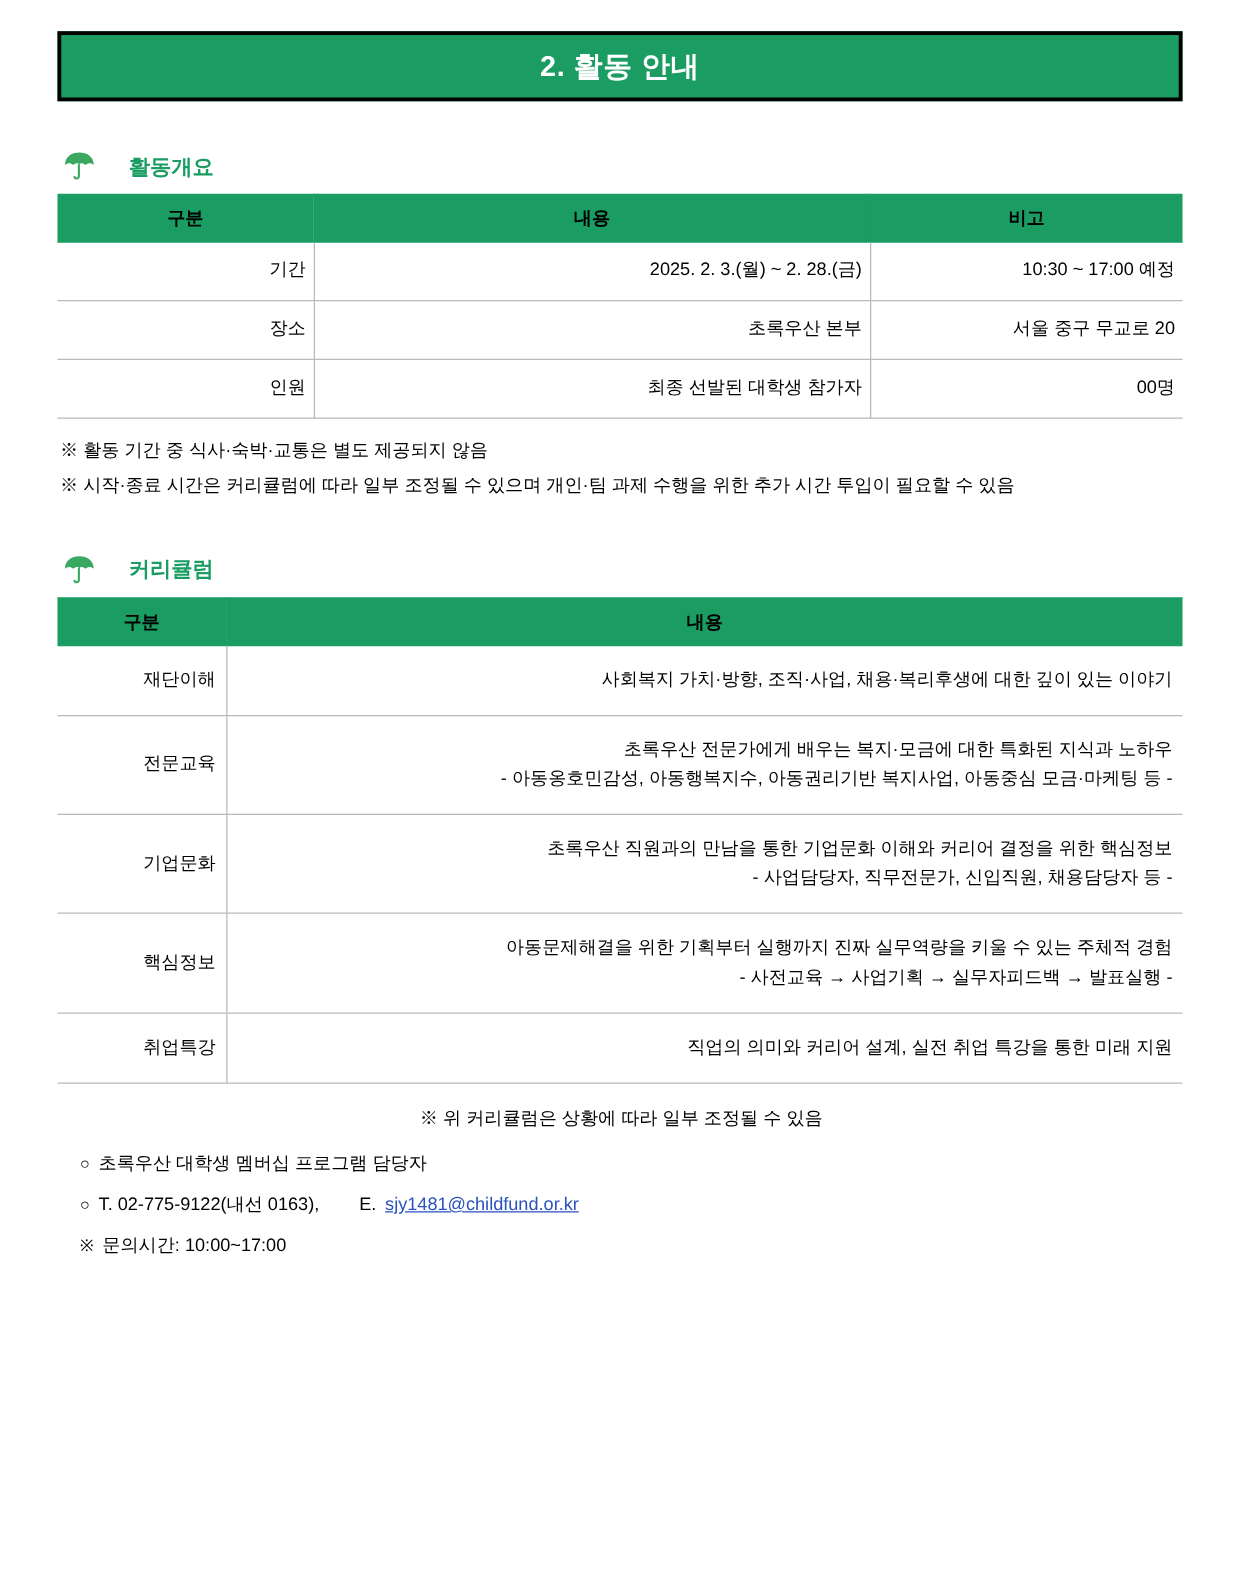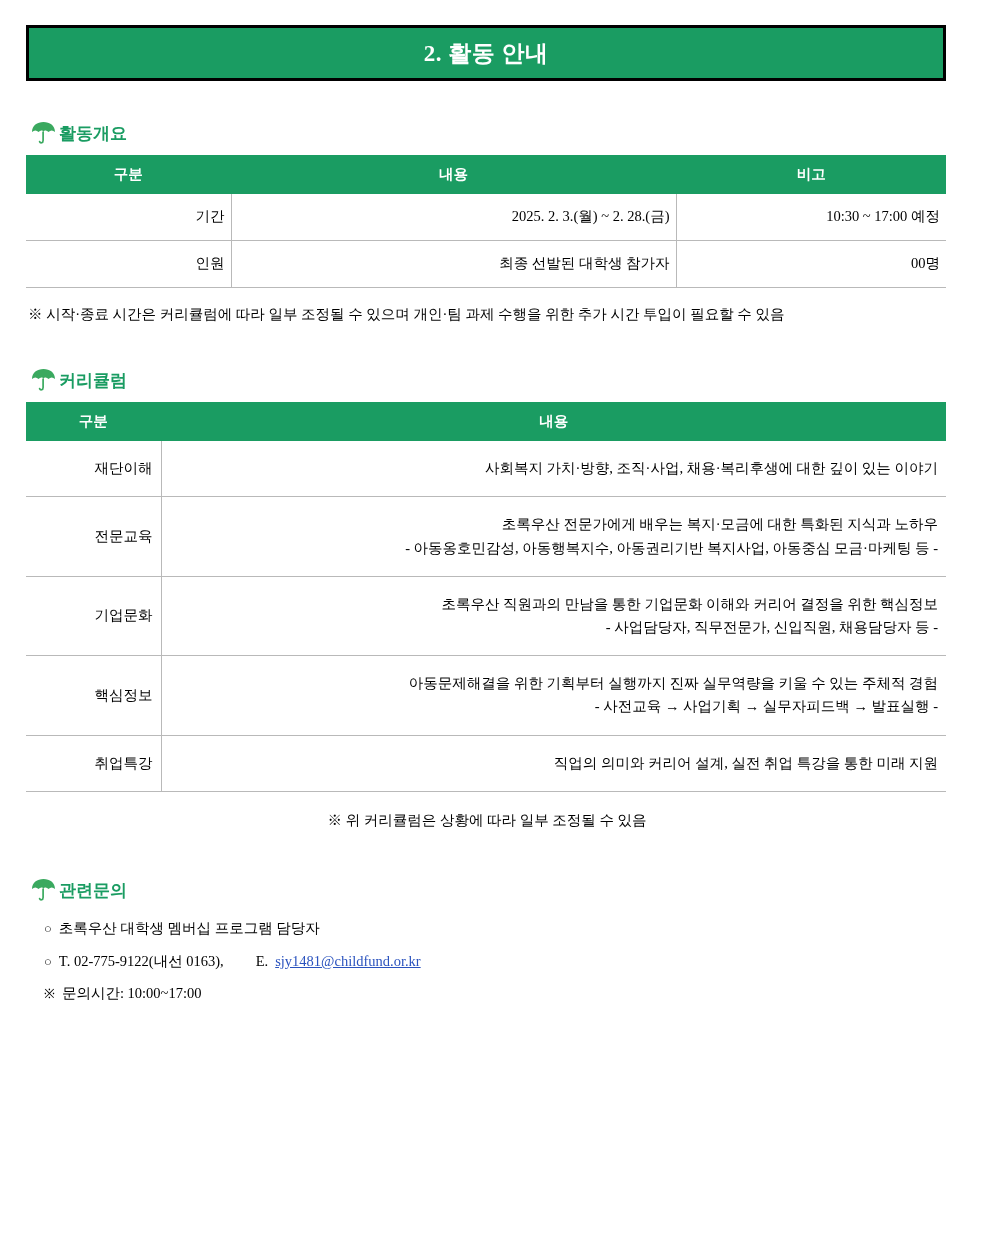--- a/index.html
+++ b/index.html
@@ -10,22 +10,21 @@
   }
   body {
     width: 992px;
     height: 1256px;
     font-family: "Liberation Sans", sans-serif;
     color: #000000;
     position: relative;
     overflow: hidden;
   }
   .page {
-    padding: 18px 46px 0 26px;
-    font-family: Liberation Serif, serif;
+    padding: 18px 46px 0 46px;
   }
 
   
   .title-banner {
     margin: 7px 0 0 0;
     background: #1a9c62;
     border: 3px solid #000;
     height: 56px;
     display: flex;
     align-items: center;
@@ -35,21 +34,21 @@
     color: #ffffff;
     font-size: 23px;
     font-weight: bold;
     letter-spacing: 0.5px;
   }
 
   
   .section-head {
     display: flex;
     align-items: center;
-    gap: 2px;
+    gap: 26px;
     margin: 40px 0 10px 4px;
   }
   .umbrella {
     width: 27px;
     height: 24px;
     position: relative;
     flex: none;
   }
   .section-title {
     font-size: 17px;
@@ -59,21 +58,21 @@
   }
 
   
   table {
     border-collapse: collapse;
     width: 100%;
     table-layout: fixed;
   }
   table th {
     background: #1a9c62;
-    color: #ffffff;
+    color: #000000;
     font-size: 14.5px;
     font-weight: bold;
     height: 38px;
     border: 1px solid #1a9c62;
     text-align: center;
   }
   table td {
     border-top: 1px solid #b9b9b9;
     border-bottom: 1px solid #b9b9b9;
     border-left: 1px solid #b9b9b9;
@@ -166,28 +165,34 @@
         <th>비고</th>
       </tr>
     </thead>
     <tbody>
       <tr>
         <td>기간</td>
         <td>2025. 2. 3.(월) ~ 2. 28.(금)</td>
         <td>10:30 ~ 17:00 예정</td>
       </tr>
       <tr>
+        <td>장소</td>
+        <td>초록우산 본부</td>
+        <td>서울 중구 무교로 20</td>
+      </tr>
+      <tr>
         <td>인원</td>
         <td>최종 선발된 대학생 참가자</td>
         <td>00명</td>
       </tr>
     </tbody>
   </table>
 
   <div class="notes">
+    <div class="note-line">※ 활동 기간 중 식사·숙박·교통은 별도 제공되지 않음</div>
     <div class="note-line">※ 시작·종료 시간은 커리큘럼에 따라 일부 조정될 수 있으며 개인·팀 과제 수행을 위한 추가 시간 투입이 필요할 수 있음</div>
   </div>
 
   <div class="section-head">
     <span class="umbrella">
       <svg width="27" height="24" viewBox="0 0 27 24" xmlns="http://www.w3.org/2000/svg">
         <path d="M2 11 C2 4.5 7.2 1 13.5 1 C19.8 1 25 4.5 25 11 C22.8 9 20.6 9 18.4 11 C16.2 9 14 9 13.5 11 C13 9 10.8 9 8.6 11 C6.4 9 4.2 9 2 11 Z" fill="#3aa95f"></path>
         <path d="M13.1 11 L13.1 19.5 C13.1 22 10.4 22.6 9.6 20.6" fill="none" stroke="#3aa95f" stroke-width="1.7" stroke-linecap="round"></path>
       </svg>
     </span>
@@ -229,29 +234,20 @@
         <td class="col-label">취업특강</td>
         <td class="cell-multiline">직업의 의미와 커리어 설계, 실전 취업 특강을 통한 미래 지원</td>
       </tr>
     </tbody>
   </table>
 
   <div class="notes note-after-table">
     <div class="note-line">※ 위 커리큘럼은 상황에 따라 일부 조정될 수 있음</div>
   </div>
 
-  <div class="section-head" style="margin-top:44px">
-    <span class="umbrella">
-      <svg width="27" height="24" viewBox="0 0 27 24" xmlns="http://www.w3.org/2000/svg">
-        <path d="M2 11 C2 4.5 7.2 1 13.5 1 C19.8 1 25 4.5 25 11 C22.8 9 20.6 9 18.4 11 C16.2 9 14 9 13.5 11 C13 9 10.8 9 8.6 11 C6.4 9 4.2 9 2 11 Z" fill="#3aa95f"></path>
-        <path d="M13.1 11 L13.1 19.5 C13.1 22 10.4 22.6 9.6 20.6" fill="none" stroke="#3aa95f" stroke-width="1.7" stroke-linecap="round"></path>
-      </svg>
-    </span>
-    <span class="section-title">관련문의</span>
-  </div>
 
   <div class="contact">
     <div class="contact-line">
       <span class="bullet">○</span>
       <span>초록우산 대학생 멤버십 프로그램 담당자</span>
     </div>
     <div class="contact-line">
       <span class="bullet">○</span>
       <span>T. 02-775-9122(내선 0163),</span>
       <span class="inline-gap"></span>

